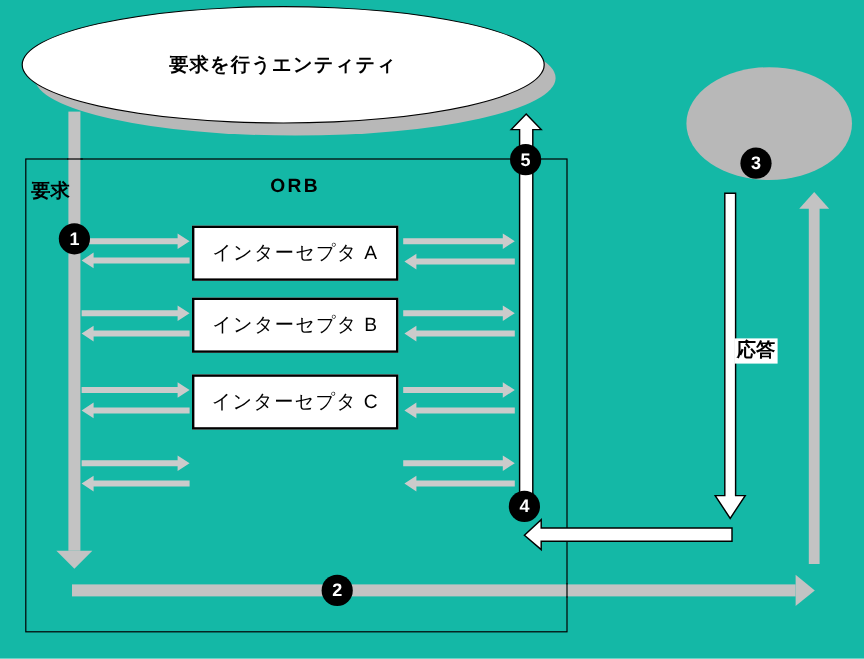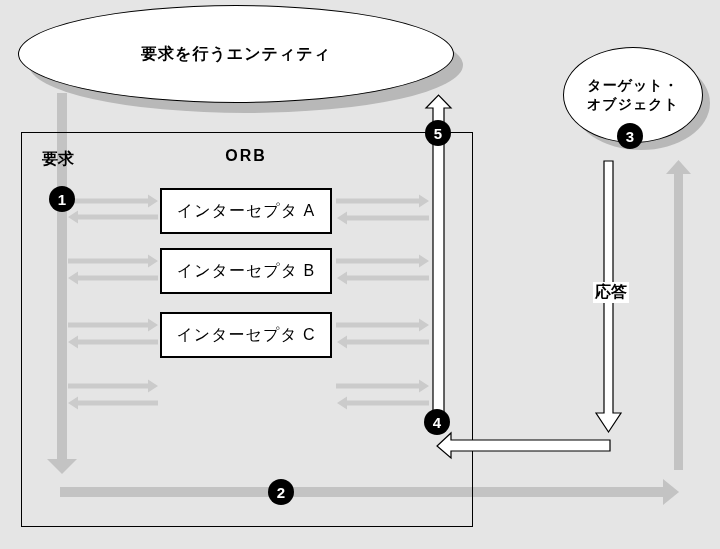--- a/index.html
+++ b/index.html
@@ -1,17 +1,17 @@
 <!DOCTYPE html>
 <html><head>
 <meta charset="utf-8">
 <style>
   html,body{margin:0;padding:0;background:#fff;}
   .canvas{
-    position:relative;width:720px;height:549px;background:#e5e5e5;overflow:hidden;
+    position:relative;width:720px;height:549px;background:#14b8a6;overflow:hidden;
     font-family:"Liberation Sans","DejaVu Sans",sans-serif;color:#000;
   }
   .shadow{position:absolute;border-radius:50%;background:#b8b8b8;z-index:1;}
   .ellipse{
     position:absolute;border-radius:50%;background:#ffffff;border:1px solid #000;
     display:flex;flex-direction:column;align-items:center;justify-content:center;
     text-align:center;z-index:2;
   }
   .ellipse-entity{left:18px;top:5px;width:434px;height:96px;}
   .shadow-entity{left:29px;top:17px;width:434px;height:96px;}
@@ -21,43 +21,39 @@
   .target-label{font-size:14px;font-weight:bold;line-height:19px;letter-spacing:1px;}
   .orb-box{position:absolute;left:21px;top:132px;width:452px;height:395px;
     border:1px solid #000;background:transparent;box-sizing:border-box;z-index:2;}
   .orb-title{position:absolute;left:160px;top:147px;width:172px;text-align:center;
     font-size:16px;font-weight:bold;letter-spacing:2px;z-index:3;}
   .ibox{position:absolute;left:160px;width:172px;height:46px;border:2px solid #000;
     background:#ffffff;box-sizing:border-box;display:flex;align-items:center;
     justify-content:center;z-index:3;}
   .ibox-label{font-size:16px;letter-spacing:1px;white-space:pre;}
   .flow-label{position:absolute;font-size:16px;font-weight:bold;z-index:6;}
-  .label-request{left:42px;top:149px;}
-  .label-response{left:593px;top:282px;background:#ffffff;padding:0 2px;text-align:center;}
+  .label-request{left:26px;top:149px;}
+  .label-response{left:612px;top:282px;background:#ffffff;padding:0 2px;text-align:center;}
   .arrows{position:absolute;left:0;top:0;z-index:5;pointer-events:none;}
   .badge{position:absolute;width:26px;height:26px;border-radius:50%;background:#000;
     color:#fff;display:flex;align-items:center;justify-content:center;
     font-size:15px;font-weight:bold;z-index:6;}
 </style>
 </head>
 <body>
 
 <div class="canvas">
 
   <div class="shadow shadow-entity"></div>
   <div class="shadow shadow-target"></div>
 
   <div class="ellipse ellipse-entity">
     <span class="entity-label">要求を行うエンティティ</span>
   </div>
 
-  <div class="ellipse ellipse-target">
-    <span class="target-label">ターゲット・</span>
-    <span class="target-label">オブジェクト</span>
-  </div>
 
   <div class="orb-box"></div>
   <div class="orb-title">ORB</div>
 
   <div class="flow-label label-request">要求</div>
 
   <div class="ibox" style="top:188px">
     <span class="ibox-label">インターセプタ A</span>
   </div>
   <div class="ibox" style="top:248px">

